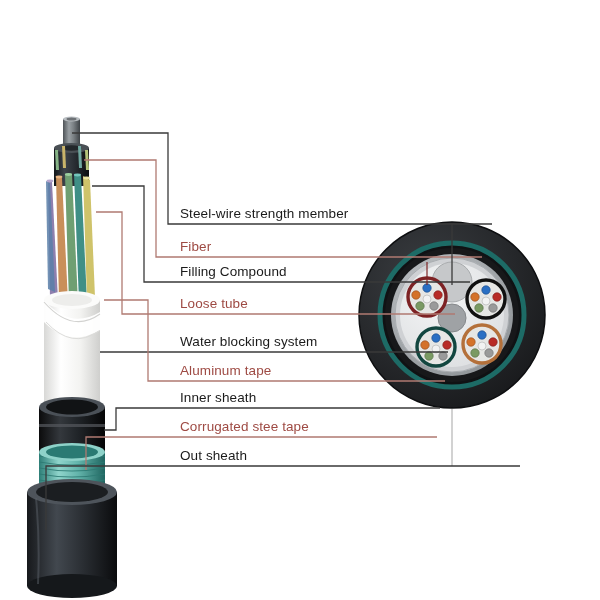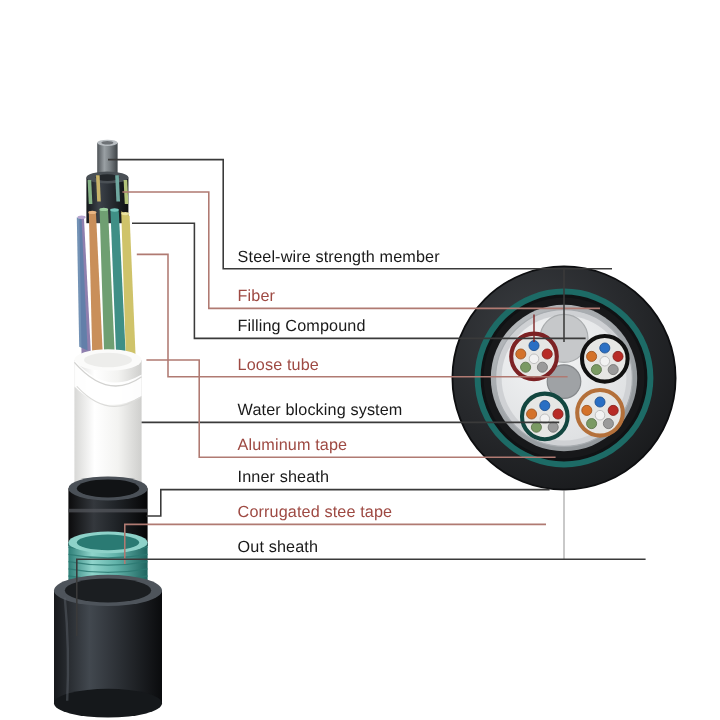--- a/index.html
+++ b/index.html
@@ -6,21 +6,21 @@
   html,body{margin:0;padding:0;}
   body{
     width:600px;height:600px;
     background:#ffffff;
     font-family:"Liberation Sans", sans-serif;
     overflow:hidden;
     position:relative;
   }
   #stage{
     position:absolute;
-    left:18px;top:0;
+    left:0;top:0;
     width:496px;height:600px;text-align:center;
   }
   #stage svg{display:block;}
   .lbl{
     font-family:"Liberation Sans", sans-serif;
     font-size:13.5px;
     letter-spacing:.1px;
   }
   .lbl-dark{fill:#1a1a1a;}
   .lbl-red{fill:#9e4a43;}

